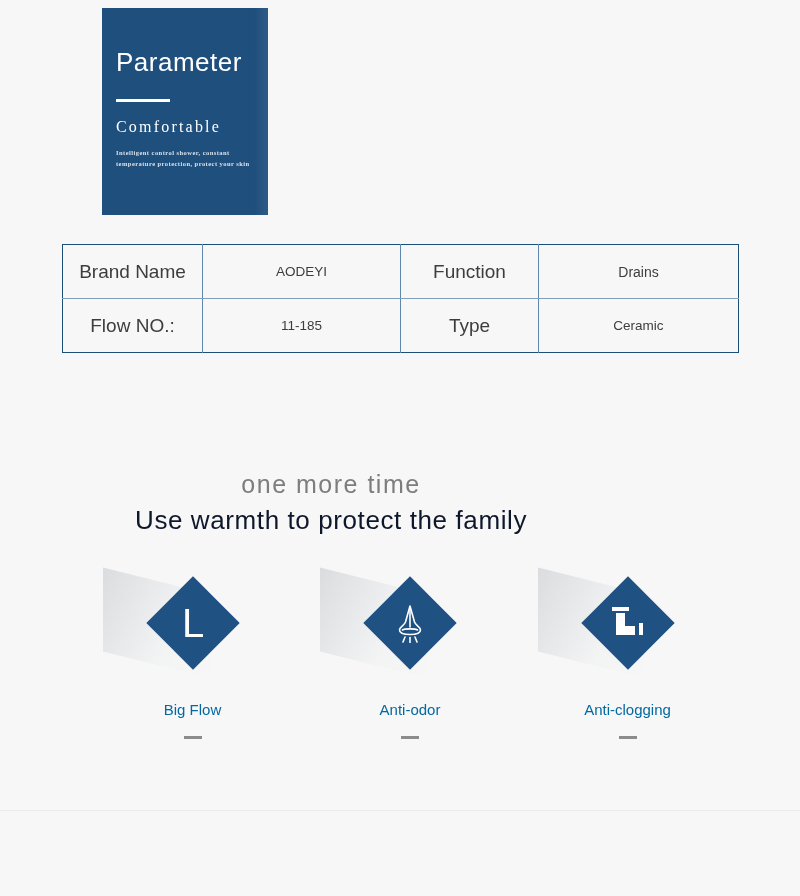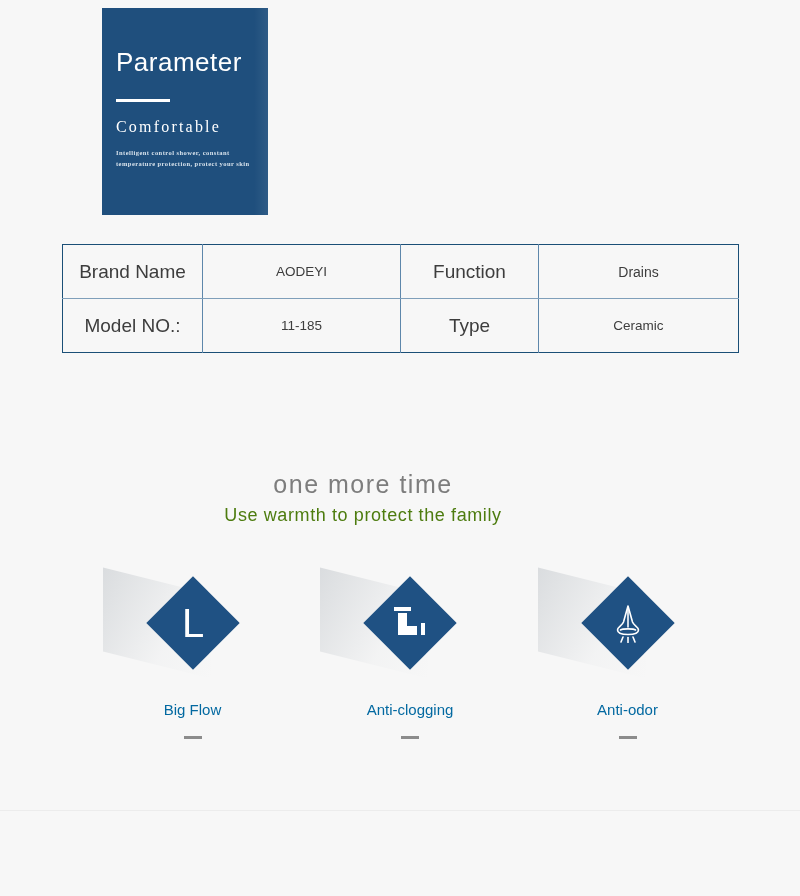--- a/index.html
+++ b/index.html
@@ -127,32 +127,31 @@
   .col-c { width: 138px; }
   .col-d { width: 200px; }
 
   
   .headline {
     position: absolute;
     left: 0;
     top: 470px;
     width: 662px;
     text-align: center;
-    margin-left: 32px;
   }
   .headline-sub {
     font-size: 25px;
     color: #7d7d7d;
     font-weight: 400;
     letter-spacing: 1.5px;
     margin: 0 0 6px 0;
   }
   .headline-main {
-    font-size: 18px;
-    color: #4d7c0f;
+    font-size: 26px;
+    color: #0f172a;
     font-weight: 400;
     letter-spacing: 0.6px;
     margin: 0;
   }
 
   
   .features {
     position: absolute;
     left: 120px;
     top: 567px;
@@ -264,21 +263,21 @@
       <col class="col-d">
   </colgroup>
   <tbody>
     <tr>
       <td class="cell-label">Brand Name</td>
       <td class="cell-value">AODEYI</td>
       <td class="cell-label">Function</td>
       <td class="cell-value lg">Drains</td>
     </tr>
     <tr>
-      <td class="cell-label">Model NO.:</td>
+      <td class="cell-label">Flow NO.:</td>
       <td class="cell-value">11-185</td>
       <td class="cell-label">Type</td>
       <td class="cell-value">Ceramic</td>
     </tr>
   </tbody>
 </table>
 
 <div class="headline">
   <p class="headline-sub">one more time</p>
   <p class="headline-main">Use warmth to protect the family</p>
@@ -289,37 +288,20 @@
   <div class="feature">
     <div class="diamond-box">
       <div class="diamond-shadow"></div>
       <div class="diamond">
         <span class="glyph">
           <span class="glyph-letter">L</span>
         </span>
       </div>
     </div>
     <div class="feature-label">Big Flow</div>
-    <div class="feature-dash"></div>
-  </div>
-
-  <div class="feature">
-    <div class="diamond-box">
-      <div class="diamond-shadow"></div>
-      <div class="diamond">
-        <span class="glyph">
-          <svg width="40" height="38" viewBox="0 0 40 38" fill="#ffffff">
-            <rect x="4" y="3" width="17" height="4"></rect>
-            <path d="M8 9 L17 9 L17 22 L27 22 L27 31 L8 31 Z"></path>
-            <rect x="31" y="19" width="4" height="12"></rect>
-          </svg>
-        </span>
-      </div>
-    </div>
-    <div class="feature-label">Anti-clogging</div>
     <div class="feature-dash"></div>
   </div>
 
   <div class="feature">
     <div class="diamond-box">
       <div class="diamond-shadow"></div>
       <div class="diamond">
         <span class="glyph">
           <svg width="38" height="40" viewBox="0 0 38 40" fill="none" stroke="#ffffff" stroke-width="1.6" stroke-linecap="round" stroke-linejoin="round">
             <path d="M19 3 L14.5 19 C13 23 8.5 23.5 8.5 27 C8.5 30 12 31.5 19 31.5 C26 31.5 29.5 30 29.5 27 C29.5 23.5 25 23 23.5 19 L19 3 Z"></path>
@@ -329,20 +311,37 @@
             <path d="M19 34.5 L19 39.5"></path>
             <path d="M24 34 L26 39"></path>
           </svg>
         </span>
       </div>
     </div>
     <div class="feature-label">Anti-odor</div>
     <div class="feature-dash"></div>
   </div>
 
+  <div class="feature">
+    <div class="diamond-box">
+      <div class="diamond-shadow"></div>
+      <div class="diamond">
+        <span class="glyph">
+          <svg width="40" height="38" viewBox="0 0 40 38" fill="#ffffff">
+            <rect x="4" y="3" width="17" height="4"></rect>
+            <path d="M8 9 L17 9 L17 22 L27 22 L27 31 L8 31 Z"></path>
+            <rect x="31" y="19" width="4" height="12"></rect>
+          </svg>
+        </span>
+      </div>
+    </div>
+    <div class="feature-label">Anti-clogging</div>
+    <div class="feature-dash"></div>
+  </div>
+
 
 </div>
 
 <div class="divider-top"></div>
 <div class="advantage-band">
   
   
 </div>
 
 </body></html>

